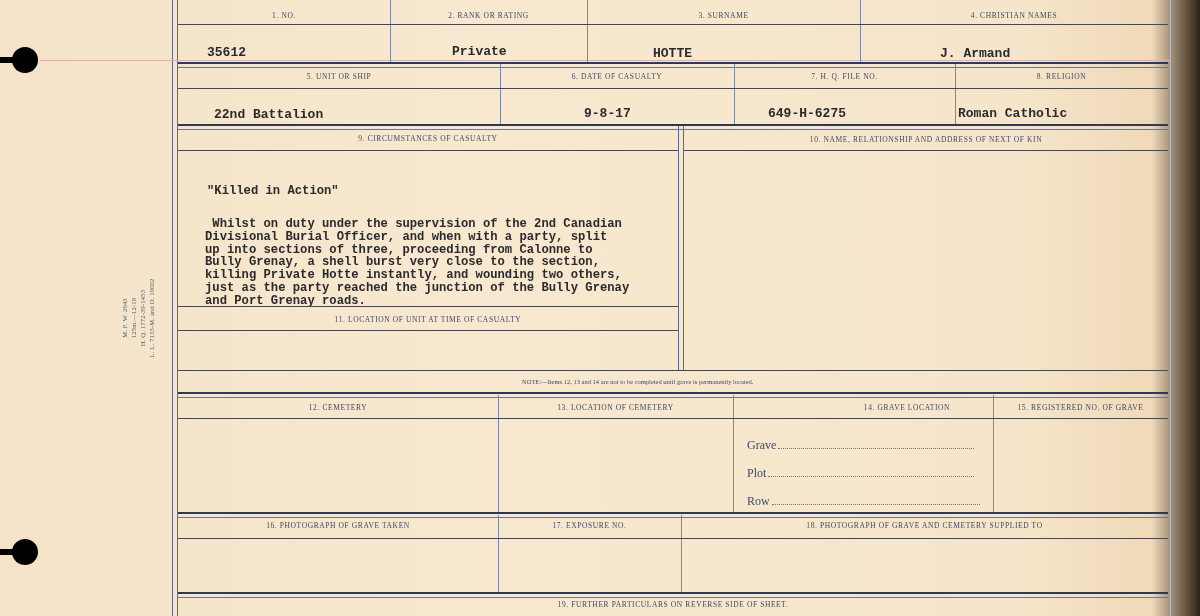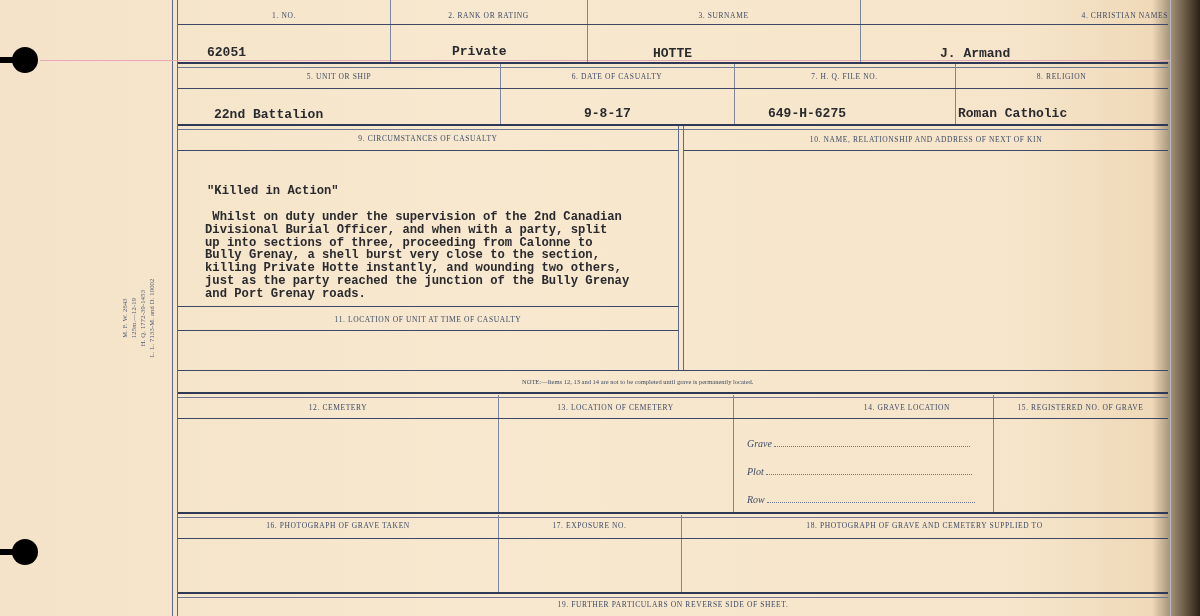--- a/index.html
+++ b/index.html
@@ -32,21 +32,21 @@
     position:absolute; font-family:"Liberation Mono", "DejaVu Sans Mono", monospace;
     font-weight:bold; font-size:13px; color:#2a2a2e; white-space:nowrap;
   }
   .pink { position:absolute; height:0; border-top:1px solid #e6a8b8; }
   .circ {
     position:absolute; left:205px; top:184px; width:470px;
     font-family:"Liberation Mono", "DejaVu Sans Mono", monospace; font-weight:bold;
     font-size:12.2px; line-height:12.8px; color:#2a2a2e; white-space:pre;
   }
   .note { position:absolute; font-size:6.5px; color:#3d4a66; white-space:nowrap; }
-  .dotline { position:absolute; font-size:10px; color:#3d4a66; white-space:nowrap;font-style:italic; }
+  .dotline { position:absolute; font-size:12px; color:#3d4a66; white-space:nowrap; }
   .dotline .dots { display:inline-block; border-bottom:1px dotted #6b7594; height:6px; vertical-align:baseline; margin-left:2px; }
 </style>
 </head>
 <body>
 
 <div class="hole" style="left:0;top:47px;">
     <div class="bar"></div>
     <div class="dot"></div>
   </div>
 <div class="hole" style="left:0;top:539px;">
@@ -70,23 +70,23 @@
 
 <div class="vline" style="left:390px;top:0;height:64px;"></div>
 <div class="vline" style="left:587px;top:0;height:64px;"></div>
 <div class="vline" style="left:860px;top:0;height:64px;"></div>
 <div class="hline" style="left:178px;top:24px;width:990px;"></div>
 <div class="hthick" style="left:178px;top:62px;width:990px;"></div>
 
 <div class="lbl" style="left:178px;top:11px;width:212px;">1. No.</div>
 <div class="lbl" style="left:390px;top:11px;width:197px;">2. Rank or Rating</div>
 <div class="lbl" style="left:587px;top:11px;width:273px;">3. Surname</div>
-<div class="lbl" style="left:860px;top:11px;width:308px;text-align:right;">4. Christian Names</div>
+<div class="lbl" style="left:860px;top:11px;width:308px;">4. Christian Names</div>
 
-<div class="val" style="left:207px;top:45px;">62051</div>
+<div class="val" style="left:207px;top:45px;">35612</div>
 <div class="val" style="left:452px;top:44px;">Private</div>
 <div class="val" style="left:653px;top:46px;">HOTTE</div>
 <div class="val" style="left:940px;top:46px;">J. Armand</div>
 
 <div class="vline" style="left:500px;top:64px;height:62px;"></div>
 <div class="vline" style="left:734px;top:64px;height:62px;"></div>
 <div class="vline" style="left:955px;top:64px;height:62px;"></div>
 <div class="hline" style="left:178px;top:88px;width:990px;"></div>
 <div class="hthick" style="left:178px;top:124px;width:990px;"></div>
 
@@ -100,21 +100,21 @@
 <div class="val" style="left:768px;top:106px;">649-H-6275</div>
 <div class="val" style="left:958px;top:106px;font-family:Liberation Mono, monospace;">Roman Catholic</div>
 
 <div class="dvline" style="left:678px;top:126px;height:244px;"></div>
 <div class="hline" style="left:178px;top:150px;width:500px;"></div>
 <div class="hline" style="left:684px;top:150px;width:484px;"></div>
 <div class="lbl" style="left:178px;top:134px;width:500px;">9. Circumstances of Casualty</div>
 <div class="lbl" style="left:684px;top:135px;width:484px;">10. Name, Relationship and Address of Next of Kin</div>
 
 <div class="circ" style="left:207px;top:185px;">"Killed in Action"</div>
-<div class="circ" style="left:205px;top:211px;"> Whilst on duty under the supervision of the 2nd Canadian
+<div class="circ" style="left:205px;top:218px;"> Whilst on duty under the supervision of the 2nd Canadian
 Divisional Burial Officer, and when with a party, split
 up into sections of three, proceeding from Calonne to
 Bully Grenay, a shell burst very close to the section,
 killing Private Hotte instantly, and wounding two others,
 just as the party reached the junction of the Bully Grenay
 and Port Grenay roads.</div>
 
 <div class="hline" style="left:178px;top:306px;width:500px;"></div>
 <div class="lbl" style="left:178px;top:315px;width:500px;">11. Location of Unit at Time of Casualty</div>
 <div class="hline" style="left:178px;top:330px;width:500px;"></div>

